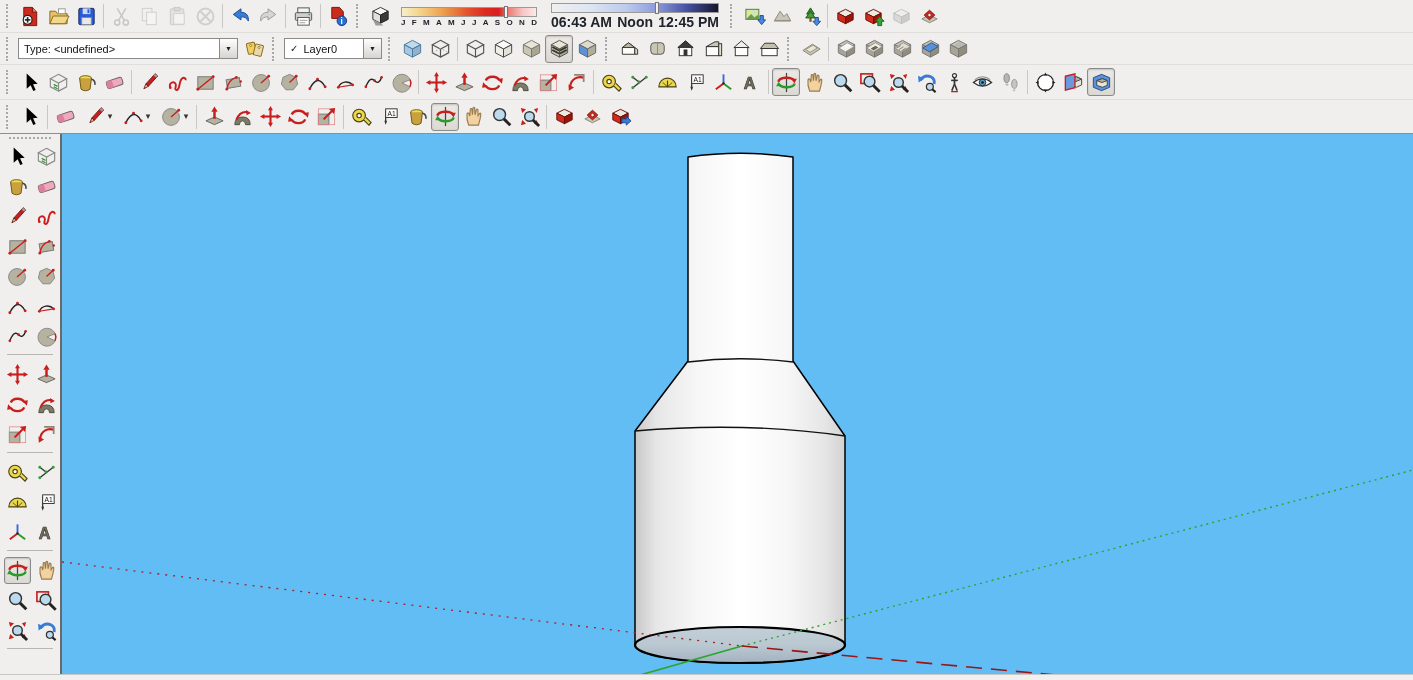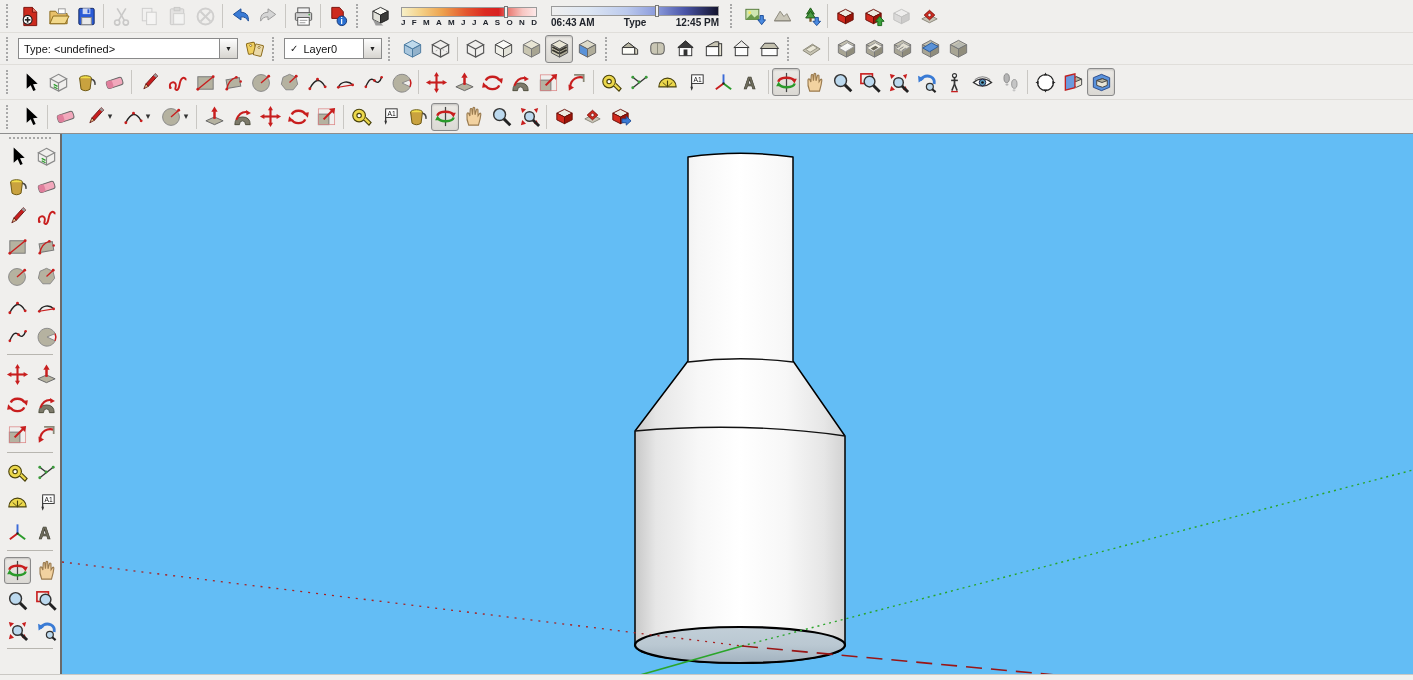--- a/index.html
+++ b/index.html
@@ -27,21 +27,21 @@
   .combo-box{height:21px;background:#fff;border:1px solid #8a8a8a;display:flex;align-items:center;padding:0 5px;font-size:11px;color:#111;overflow:hidden;white-space:nowrap}
   .combo-btn{width:18px;height:21px;border:1px solid #8a8a8a;border-left:none;background:linear-gradient(#fdfdfd,#d7d5d0);font-size:7px;color:#222;display:flex;align-items:center;justify-content:center;padding:0}
   .chk{margin-right:5px;font-size:10px;color:#222}
 
   .slider-widget{display:flex;flex-direction:column;justify-content:center;margin:0 7px;padding-top:2px}
   .sbar{height:10px;border:1px solid #9a9a9a;position:relative;background:#fff}
   #w-months .sbar{width:136px;background:linear-gradient(90deg,#f7f0c8,#f4d188 14%,#eda24e 30%,#e4562e 48%,#dc2a20 62%,#d82020 72%,#eb8078 80%,#f7c6c2 90%,#fde8e8 100%)}
   #w-time .sbar{width:168px;background:linear-gradient(90deg,#efefef,#dde6f3 22%,#bccaed 45%,#8b9bdc 63%,#4a55a8 80%,#14142e 100%)}
   .sthumb{position:absolute;top:-2px;bottom:-2px;width:4px;background:#f2f2f2;border:1px solid #777}
   .slabels{display:flex;justify-content:space-between;font-size:8px;font-weight:bold;color:#20242c;margin-top:1px;line-height:1.2}
-  #w-time .slabels{font-size:10px}
+  #w-time .slabels{font-size:14px}
 
   #main{flex:1;display:flex;min-height:0}
   #sidebar{width:62px;background:#f0efed;border-right:2px solid #6a6a6a;padding:1px 0 0 4px;overflow:hidden;flex:0 0 auto}
   .sgrip{width:42px;border-top:2px dotted #a8a8a8;margin:2px 0 4px 5px}
   .srow{display:flex;gap:2px;margin-bottom:3px}
   .sbtn{display:flex;align-items:center;justify-content:center;width:27px;height:27px;border:1px solid transparent;background:transparent;border-radius:3px;padding:0}
   .sbtn .ticon{width:23px;height:23px;display:block}
   .sbtn.pressed{border:1px solid #8a8a8a;background:linear-gradient(#eceae6,#dbd9d4);box-shadow:inset 0 1px 2px rgba(0,0,0,.18)}
   .sdiv{width:46px;height:1px;background:#b8b6b0;margin:4px 0 6px 3px}
 
@@ -177,21 +177,21 @@
           <span>N</span>
           <span>D</span>
         </div>
   </div>
       <div class="slider-widget" id="w-time">
     <div class="sbar">
       <span class="sthumb" id="time-thumb" style="left: 62%;"></span>
     </div>
     <div class="slabels">
       <span>06:43 AM</span>
-      <span>Type</span>
+      <span>Noon</span>
       <span>12:45 PM</span>
     </div>
   </div>
       <span class="grip"></span>
       <div class="tgroup">
         <button class="tbtn">
           <span class="ticon"><svg viewBox="0 0 24 24" width="100%" height="100%">
               <rect x="3" y="4.5" width="13.5" height="10.5" fill="#cfe6b0" stroke="#557a3a"></rect>
               <circle cx="7" cy="8" r="1.5" fill="#f7e860"></circle>
               <polygon points="3,15 8.5,9.5 12,13 15,10.5 16.5,12 16.5,15" fill="#6a9a4a"></polygon>

